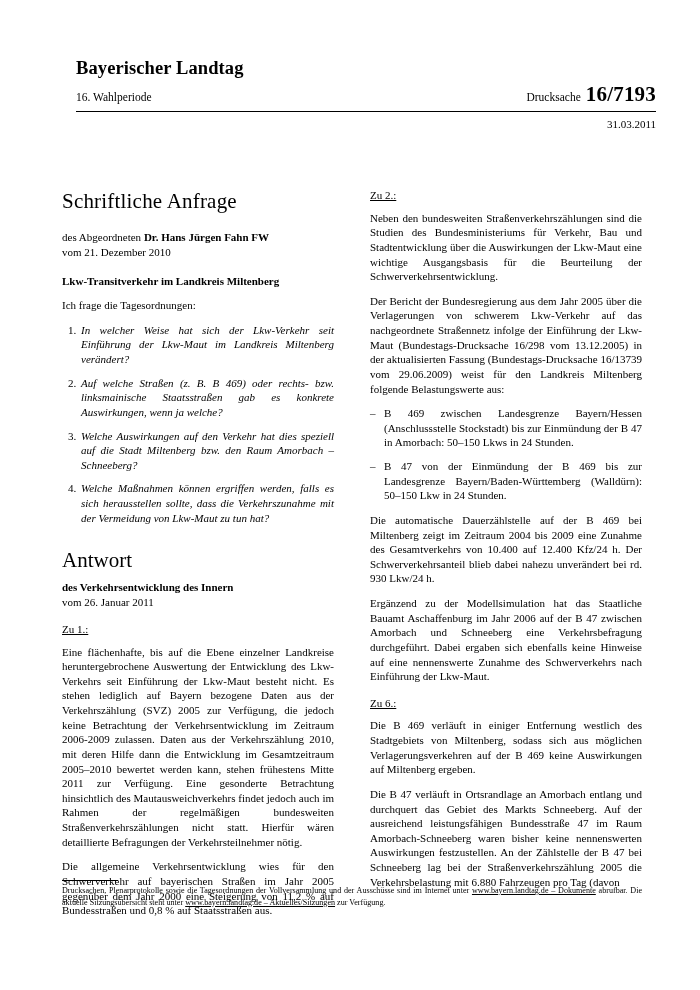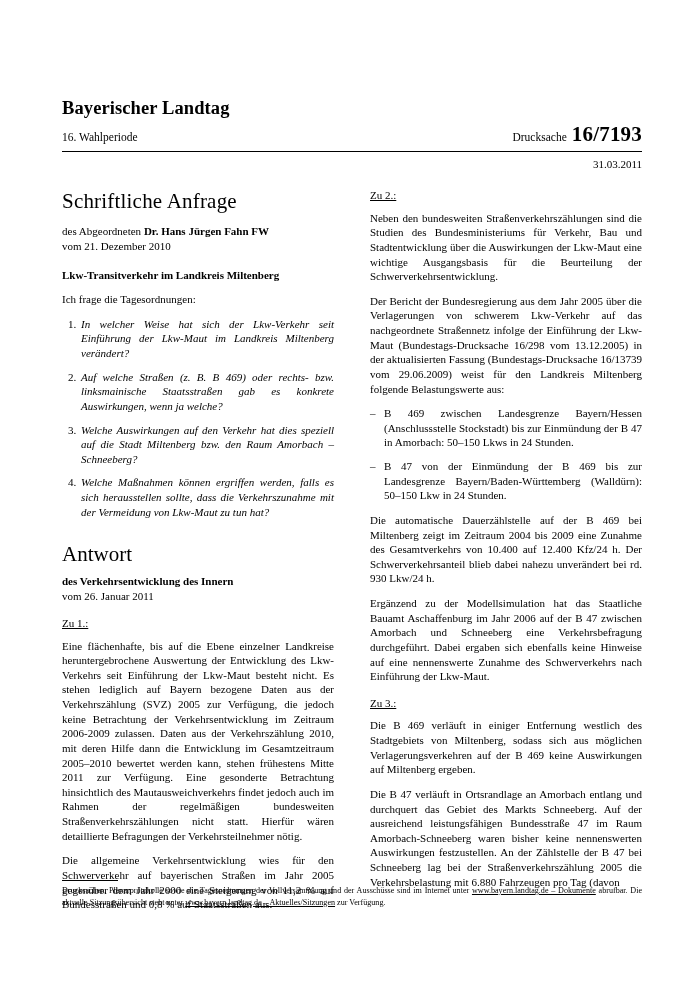--- a/index.html
+++ b/index.html
@@ -18,24 +18,23 @@
   .page {
     position: absolute;
     left: 0; top: 0;
     width: 700px;
     height: 990px;
     padding: 0;
     box-sizing: border-box;
   }
   .inner {
     position: absolute;
-    left: 62px;
+    left: 76px;
     top: 58px;
     width: 580px;
-    margin-top: 40px;
   }
 
   
   .masthead {
     position: relative;
     width: 580px;
   }
   .masthead-title {
     font-family: "Liberation Serif", serif;
     font-weight: bold;
@@ -92,21 +91,21 @@
     line-height: 1.33;
     text-align: justify;
   }
   .col-left { left: 0; }
   .col-right { left: 308px; }
 
   h1.doc-h1 {
     font-size: 21px;
     font-weight: normal;
     font-family: "Liberation Serif", serif;
-    margin: 0 0 8px 0;
+    margin: 0 0 14px 0;
     letter-spacing: 0.2px;
   }
   .sub-line {
     font-size: 11px;
     margin: 0;
     line-height: 1.35;
   }
   .sub-line b { font-weight: bold; }
 
   .section-title {
@@ -237,21 +236,21 @@
       <p class="para">Der Bericht der Bundesregierung aus dem Jahr 2005 über die Verlagerungen von schwerem Lkw-Verkehr auf das nachgeordnete Straßennetz infolge der Einführung der Lkw-Maut (Bundestags-Drucksache 16/298 vom 13.12.2005) in der aktualisierten Fassung (Bundestags-Drucksache 16/13739 vom 29.06.2009) weist für den Landkreis Miltenberg folgende Belastungswerte aus:</p>
 
       <ul class="dashlist">
         <li>B 469 zwischen Landesgrenze Bayern/Hessen (Anschlussstelle Stockstadt) bis zur Einmündung der B 47 in Amorbach: 50–150 Lkws in 24 Stunden.</li>
         <li>B 47 von der Einmündung der B 469 bis zur Landesgrenze Bayern/Baden-Württemberg (Walldürn): 50–150 Lkw in 24 Stunden.</li>
       </ul>
 
       <p class="para">Die automatische Dauerzählstelle auf der B 469 bei Miltenberg zeigt im Zeitraum 2004 bis 2009 eine Zunahme des Gesamtverkehrs von 10.400 auf 12.400 Kfz/24 h. Der Schwerverkehrsanteil blieb dabei nahezu unverändert bei rd. 930 Lkw/24 h.</p>
       <p class="para">Ergänzend zu der Modellsimulation hat das Staatliche Bauamt Aschaffenburg im Jahr 2006 auf der B 47 zwischen Amorbach und Schneeberg eine Verkehrsbefragung durchgeführt. Dabei ergaben sich ebenfalls keine Hinweise auf eine nennenswerte Zunahme des Schwerverkehrs nach Einführung der Lkw-Maut.</p>
 
-      <p class="zu">Zu 3.:</p>
+      <p class="zu">Zu 6.:</p>
       <p class="para tight">Die B 469 verläuft in einiger Entfernung westlich des Stadtgebiets von Miltenberg, sodass sich aus möglichen Verlagerungsverkehren auf der B 469 keine Auswirkungen auf Miltenberg ergeben.</p>
       <p class="para">Die B 47 verläuft in Ortsrandlage an Amorbach entlang und durchquert das Gebiet des Markts Schneeberg. Auf der ausreichend leistungsfähigen Bundesstraße 47 im Raum Amorbach-Schneeberg waren bisher keine nennenswerten Auswirkungen festzustellen. An der Zählstelle der B 47 bei Schneeberg lag bei der Straßenverkehrszählung 2005 die Verkehrsbelastung mit 6.880 Fahrzeugen pro Tag (davon</p>
     </div>
   </div>
 
   <div class="footer">
     <hr class="footer-rule">
     <div class="footer-text"><span>Drucksachen, Plenarprotokolle sowie die Tagesordnungen der Vollversammlung und der Ausschüsse sind im Internet unter </span><u>www.bayern.landtag.de – Dokumente</u><span> abrufbar. Die aktuelle Sitzungsübersicht steht unter </span><u>www.bayern.landtag.de – Aktuelles/Sitzungen</u><span> zur Verfügung.</span></div>
   </div>
 

